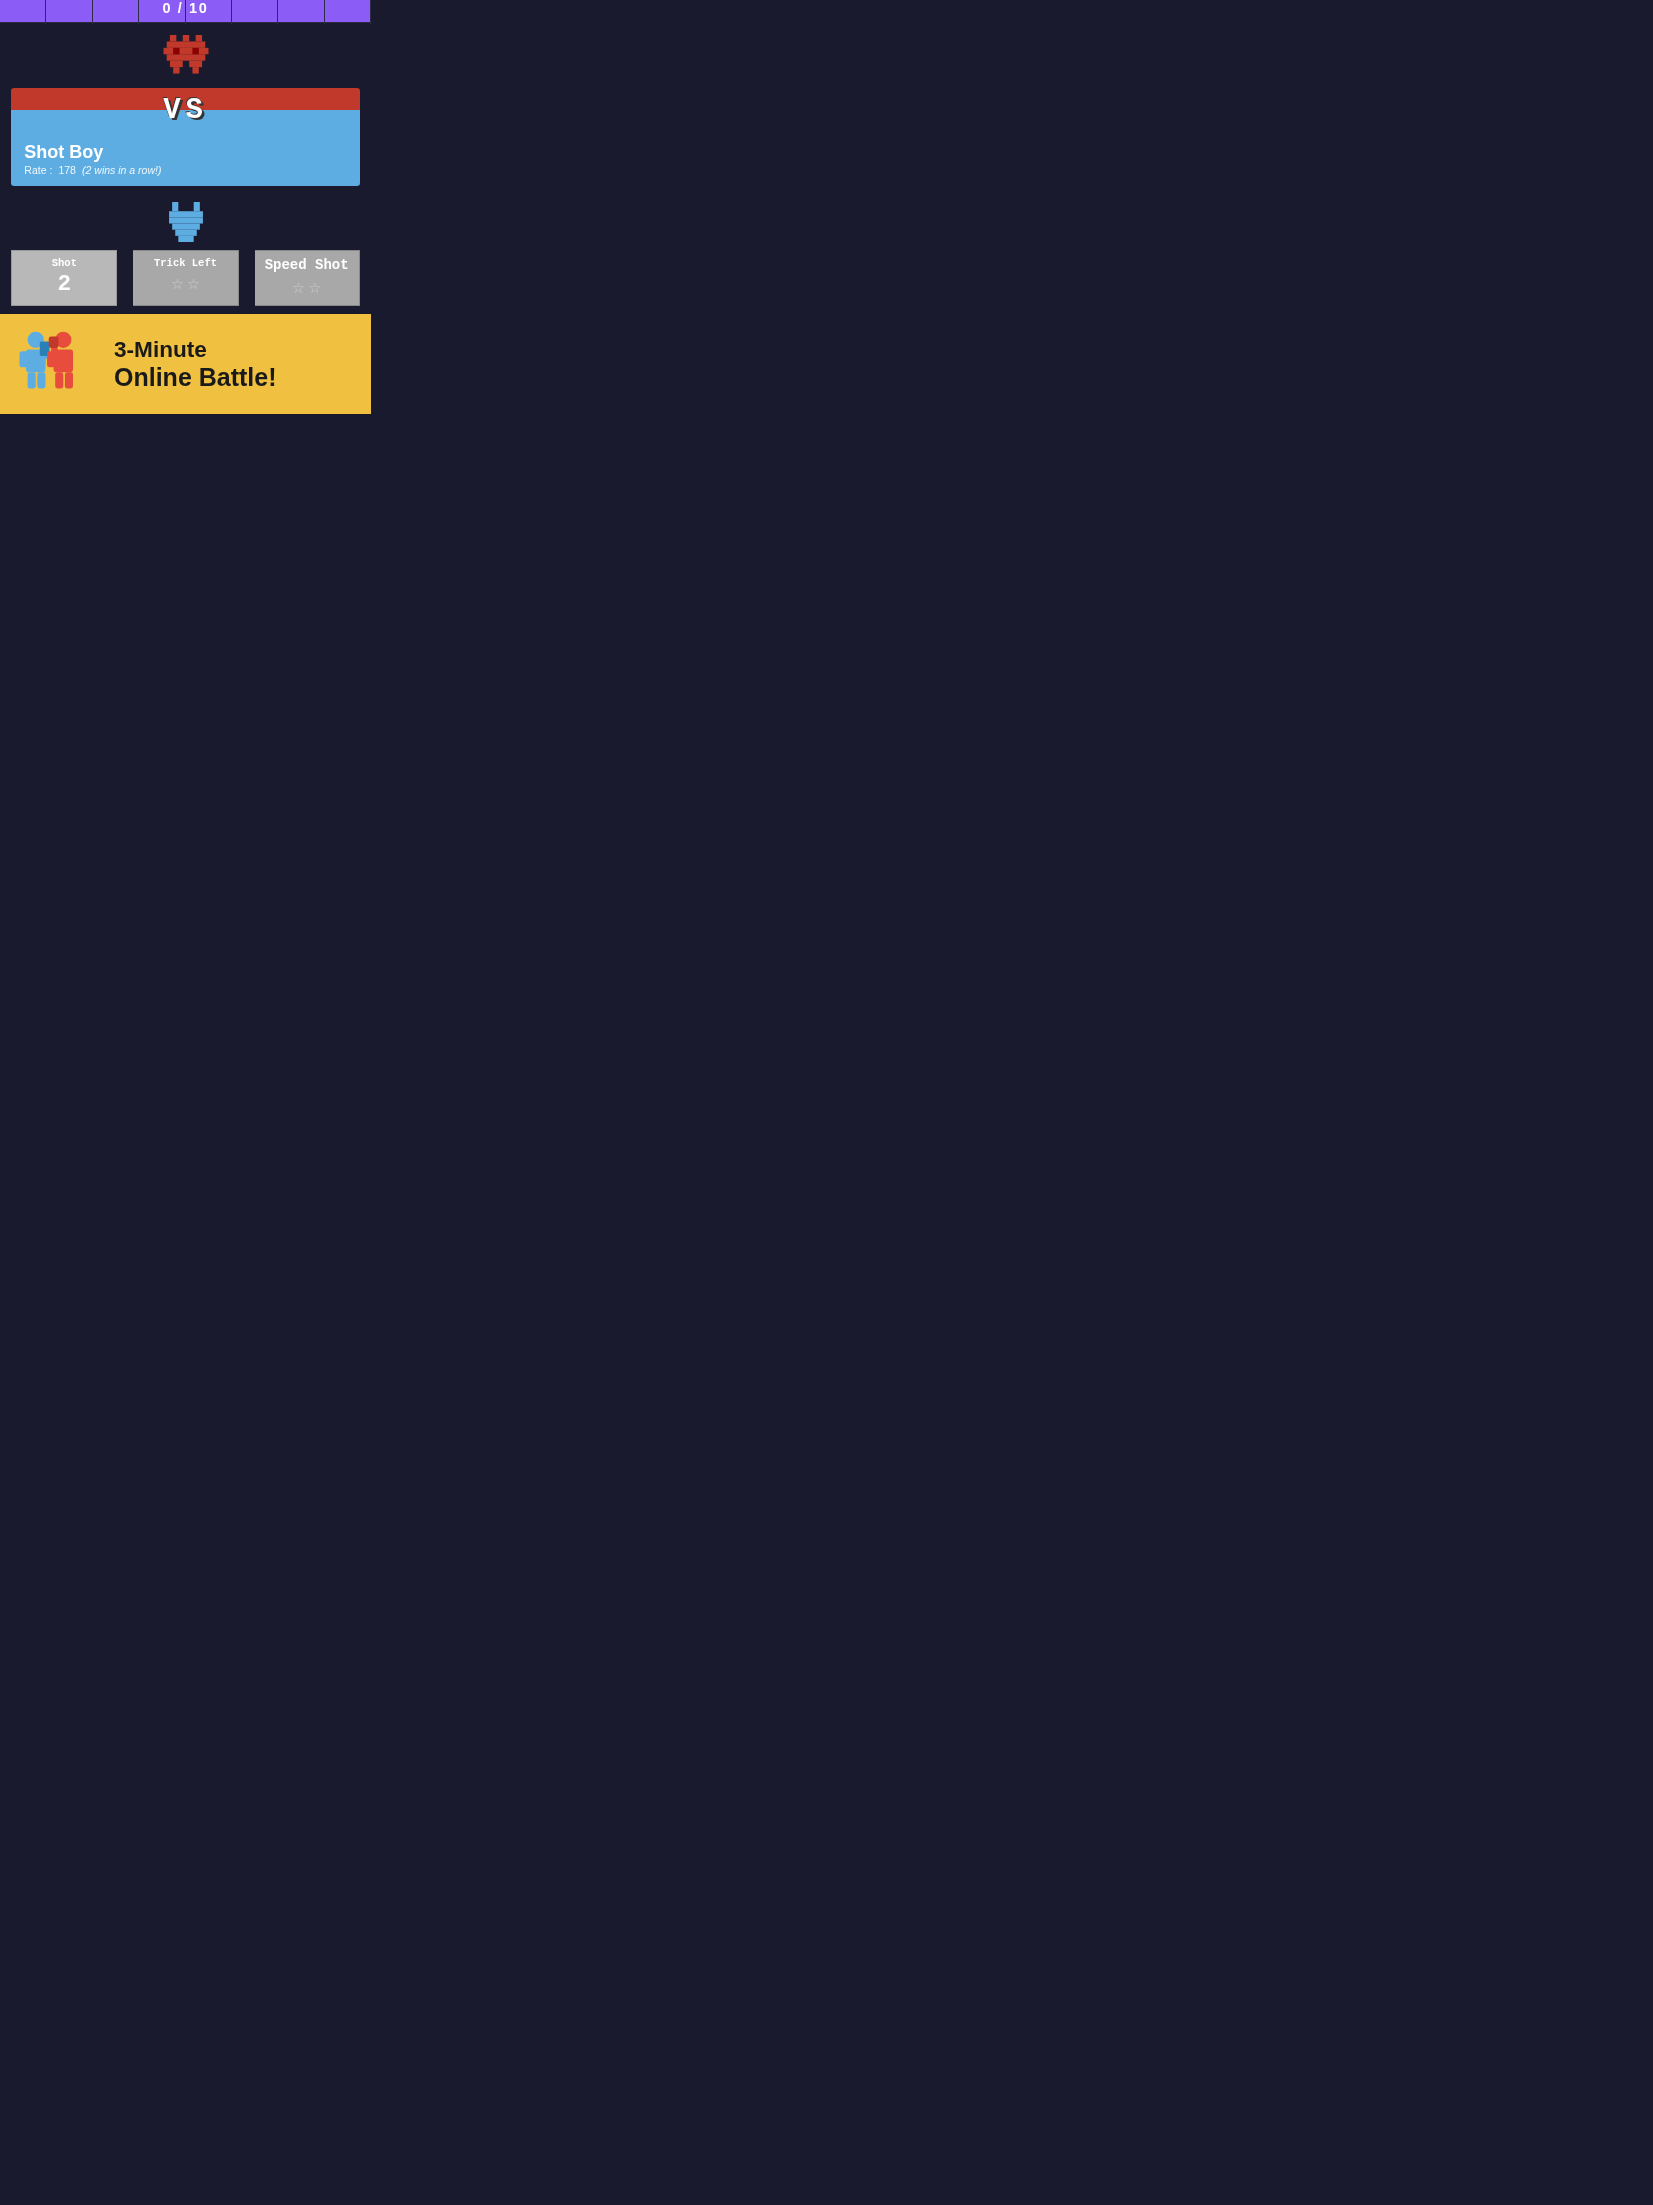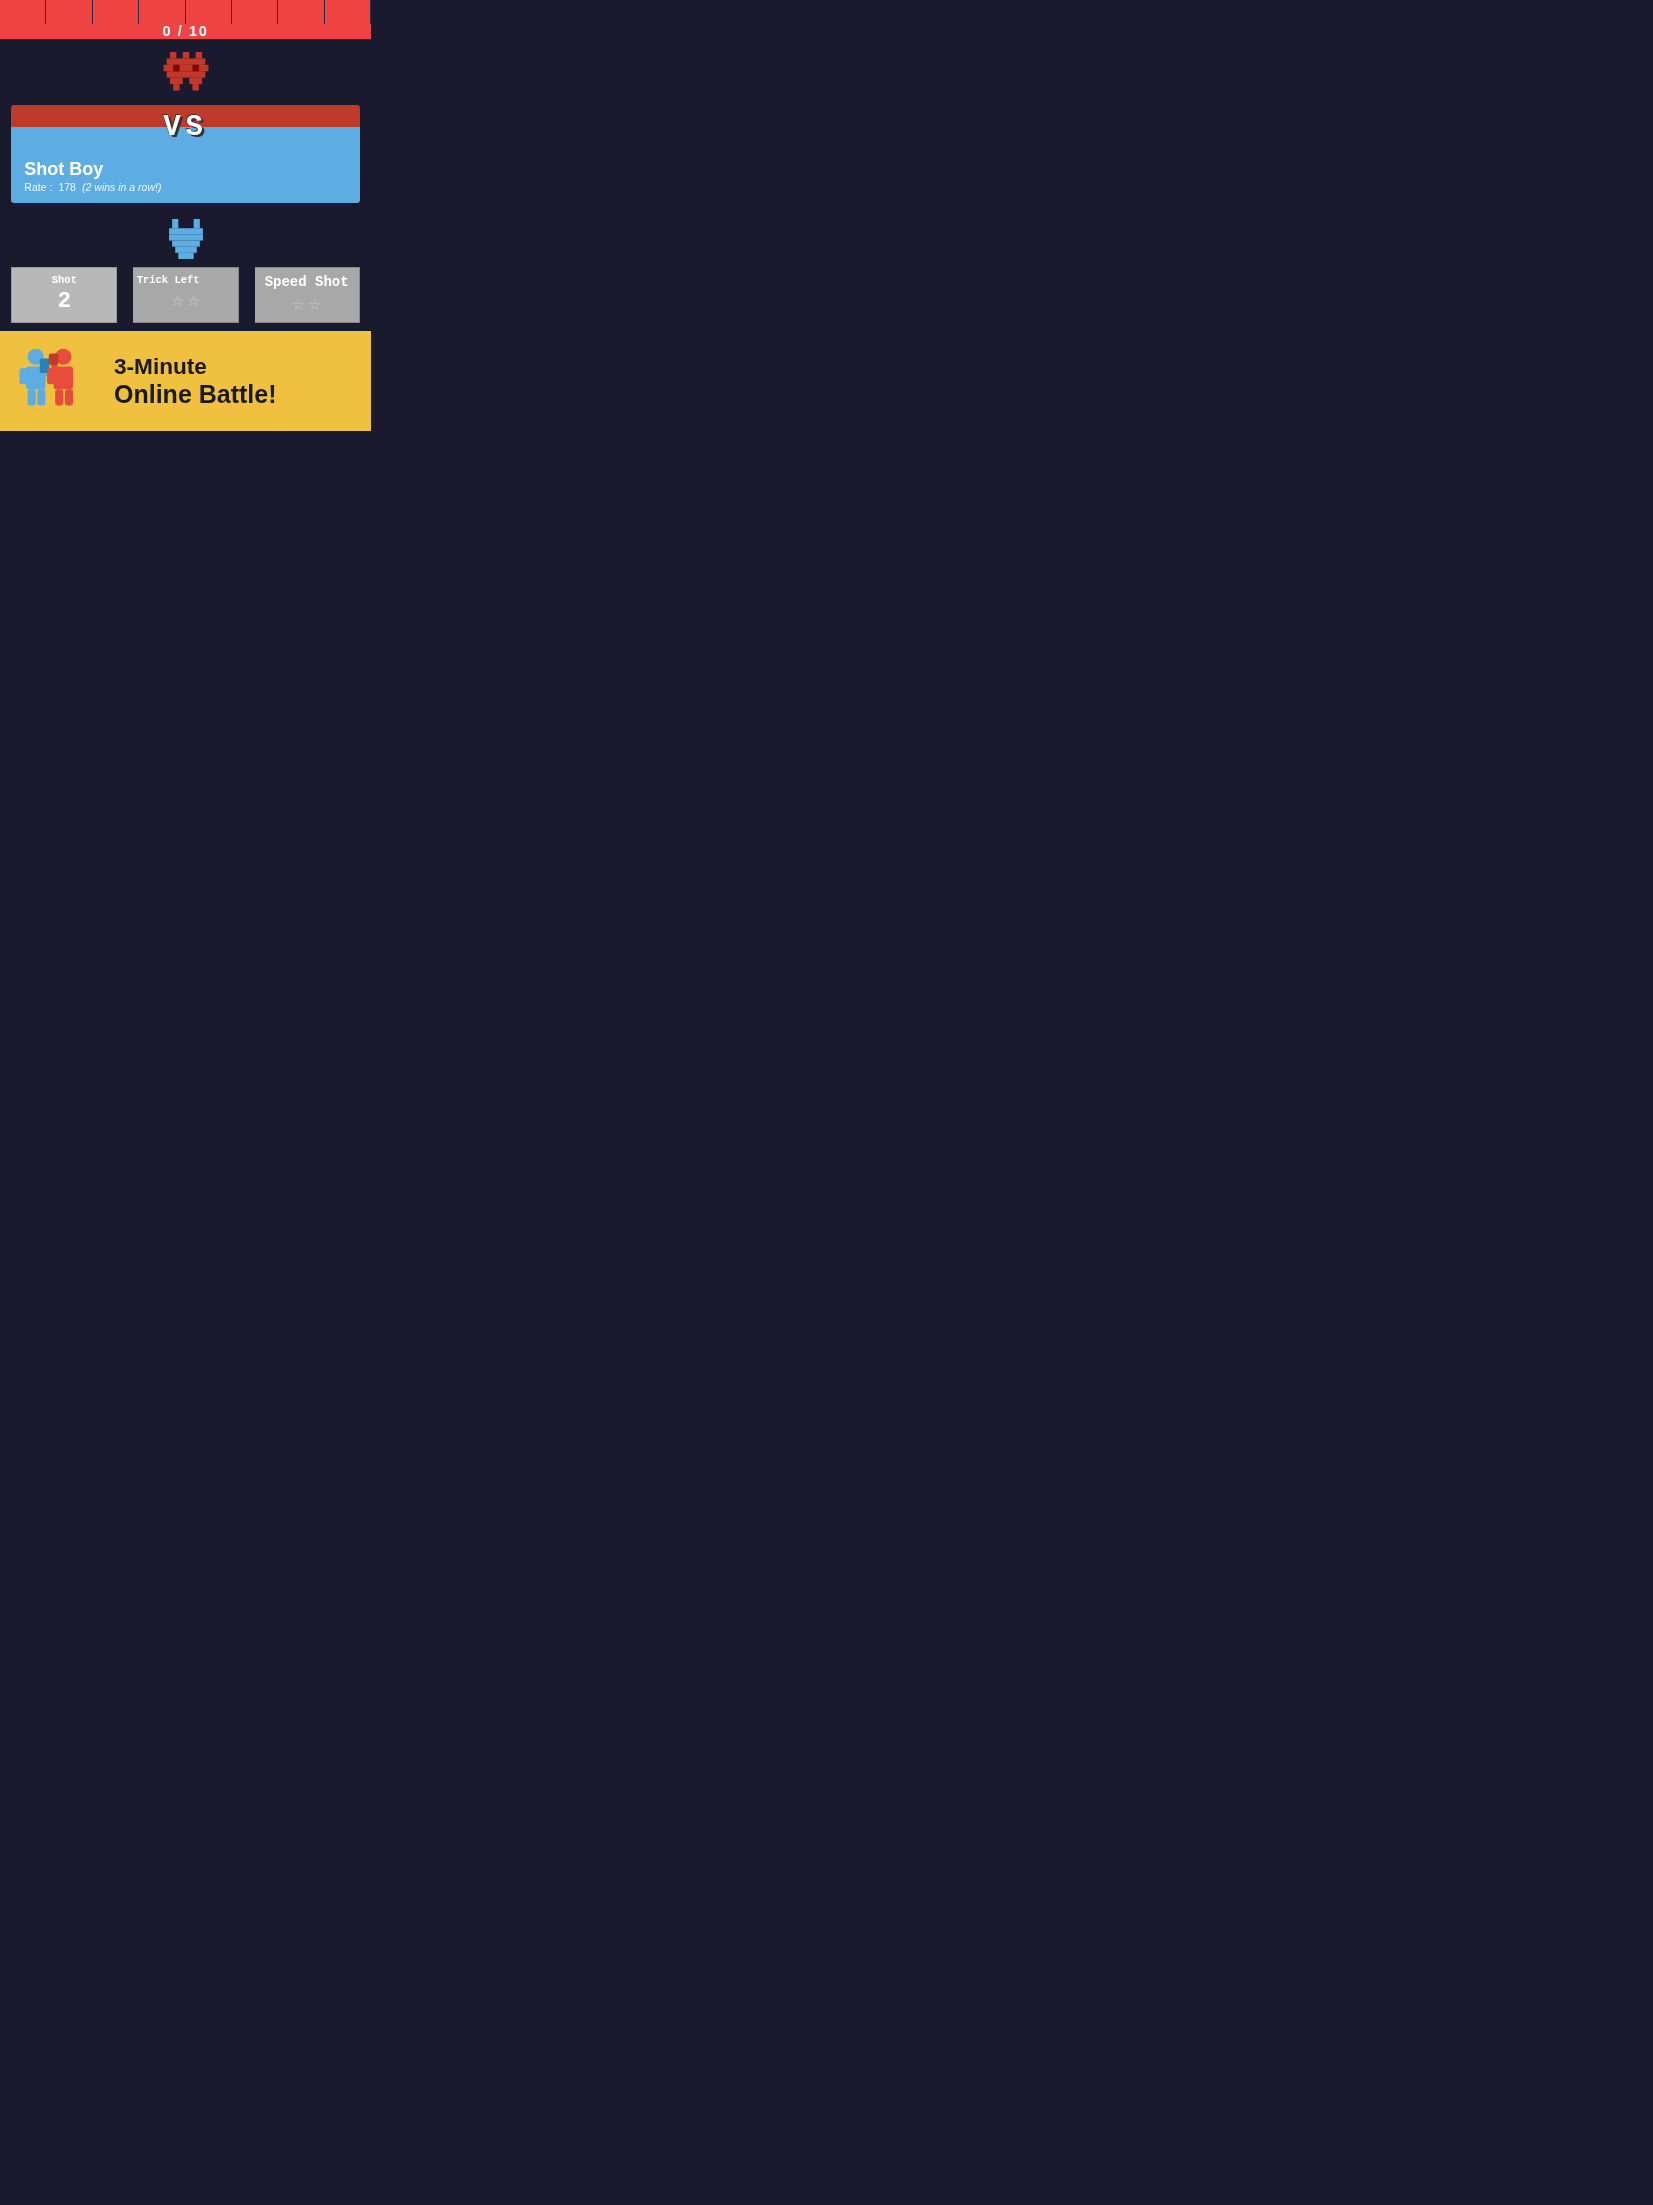--- a/index.html
+++ b/index.html
@@ -84,21 +84,21 @@
       pointer-events: none;
     }
 
     .grid-col {
       border-right: 0.8px solid #2d2d4a;
     }
   </style>
 </head>
 <body>
 
-<div style="position:relative; background:#ef4444; height:40px; display:flex; align-items:flex-end; justify-content:center; border-bottom:0.8px solid #2a2a3a;">
+<div style="position:relative; background:#8b5cf6; height:23px; display:flex; align-items:flex-start; justify-content:center; border-bottom:0.8px solid #2a2a3a;">
   <div class="grid-overlay">
     <div class="grid-col"></div>
     <div class="grid-col"></div>
     <div class="grid-col"></div>
     <div class="grid-col"></div>
     <div class="grid-col"></div>
     <div class="grid-col"></div>
     <div class="grid-col"></div>
     <div class="grid-col"></div>
   </div>
@@ -154,21 +154,21 @@
   </svg>
 </div>
 
 <div style="display:flex; margin:0 11.3px; gap:16px;">
 
   <div style="flex:1; background:#b8b8b8; padding:6.5px 3.2px 8px 3.2px; text-align:center; border:1.6px solid #999;">
     <div style="color:white; font-size:10.5px; font-weight:bold; font-family:'Courier New',monospace;">Shot</div>
     <div style="color:white; font-size:22.6px; font-weight:bold; font-family:'Courier New',monospace; margin-top:1.6px;">2</div>
   </div>
 
-  <div style="flex:1; background:#a8a8a8; padding:6.5px 3.2px 8px 3.2px; text-align:left; border:1.6px solid #888; border-left:none;">
+  <div style="flex:1; background:#a8a8a8; padding:6.5px 3.2px 8px 3.2px; text-align:center; border:1.6px solid #888; border-left:none;">
     <div style="color:white; font-size:10.5px; font-weight:bold; font-family:'Courier New',monospace;">Trick Left</div>
     <div style="display:flex; justify-content:center; gap:3.2px; margin-top:6.5px;">
       <span style="color:#ccc; font-size:14.5px;">☆</span>
       <span style="color:#ccc; font-size:14.5px;">☆</span>
     </div>
   </div>
 
   <div style="flex:1; background:#a8a8a8; padding:6.5px 3.2px 8px 3.2px; text-align:center; border:1.6px solid #888; border-left:none;">
     <div style="color:white; font-size:14px; font-weight:bold; font-family:'Courier New',monospace;">Speed Shot</div>
     <div style="display:flex; justify-content:center; gap:3.2px; margin-top:6.5px;">

